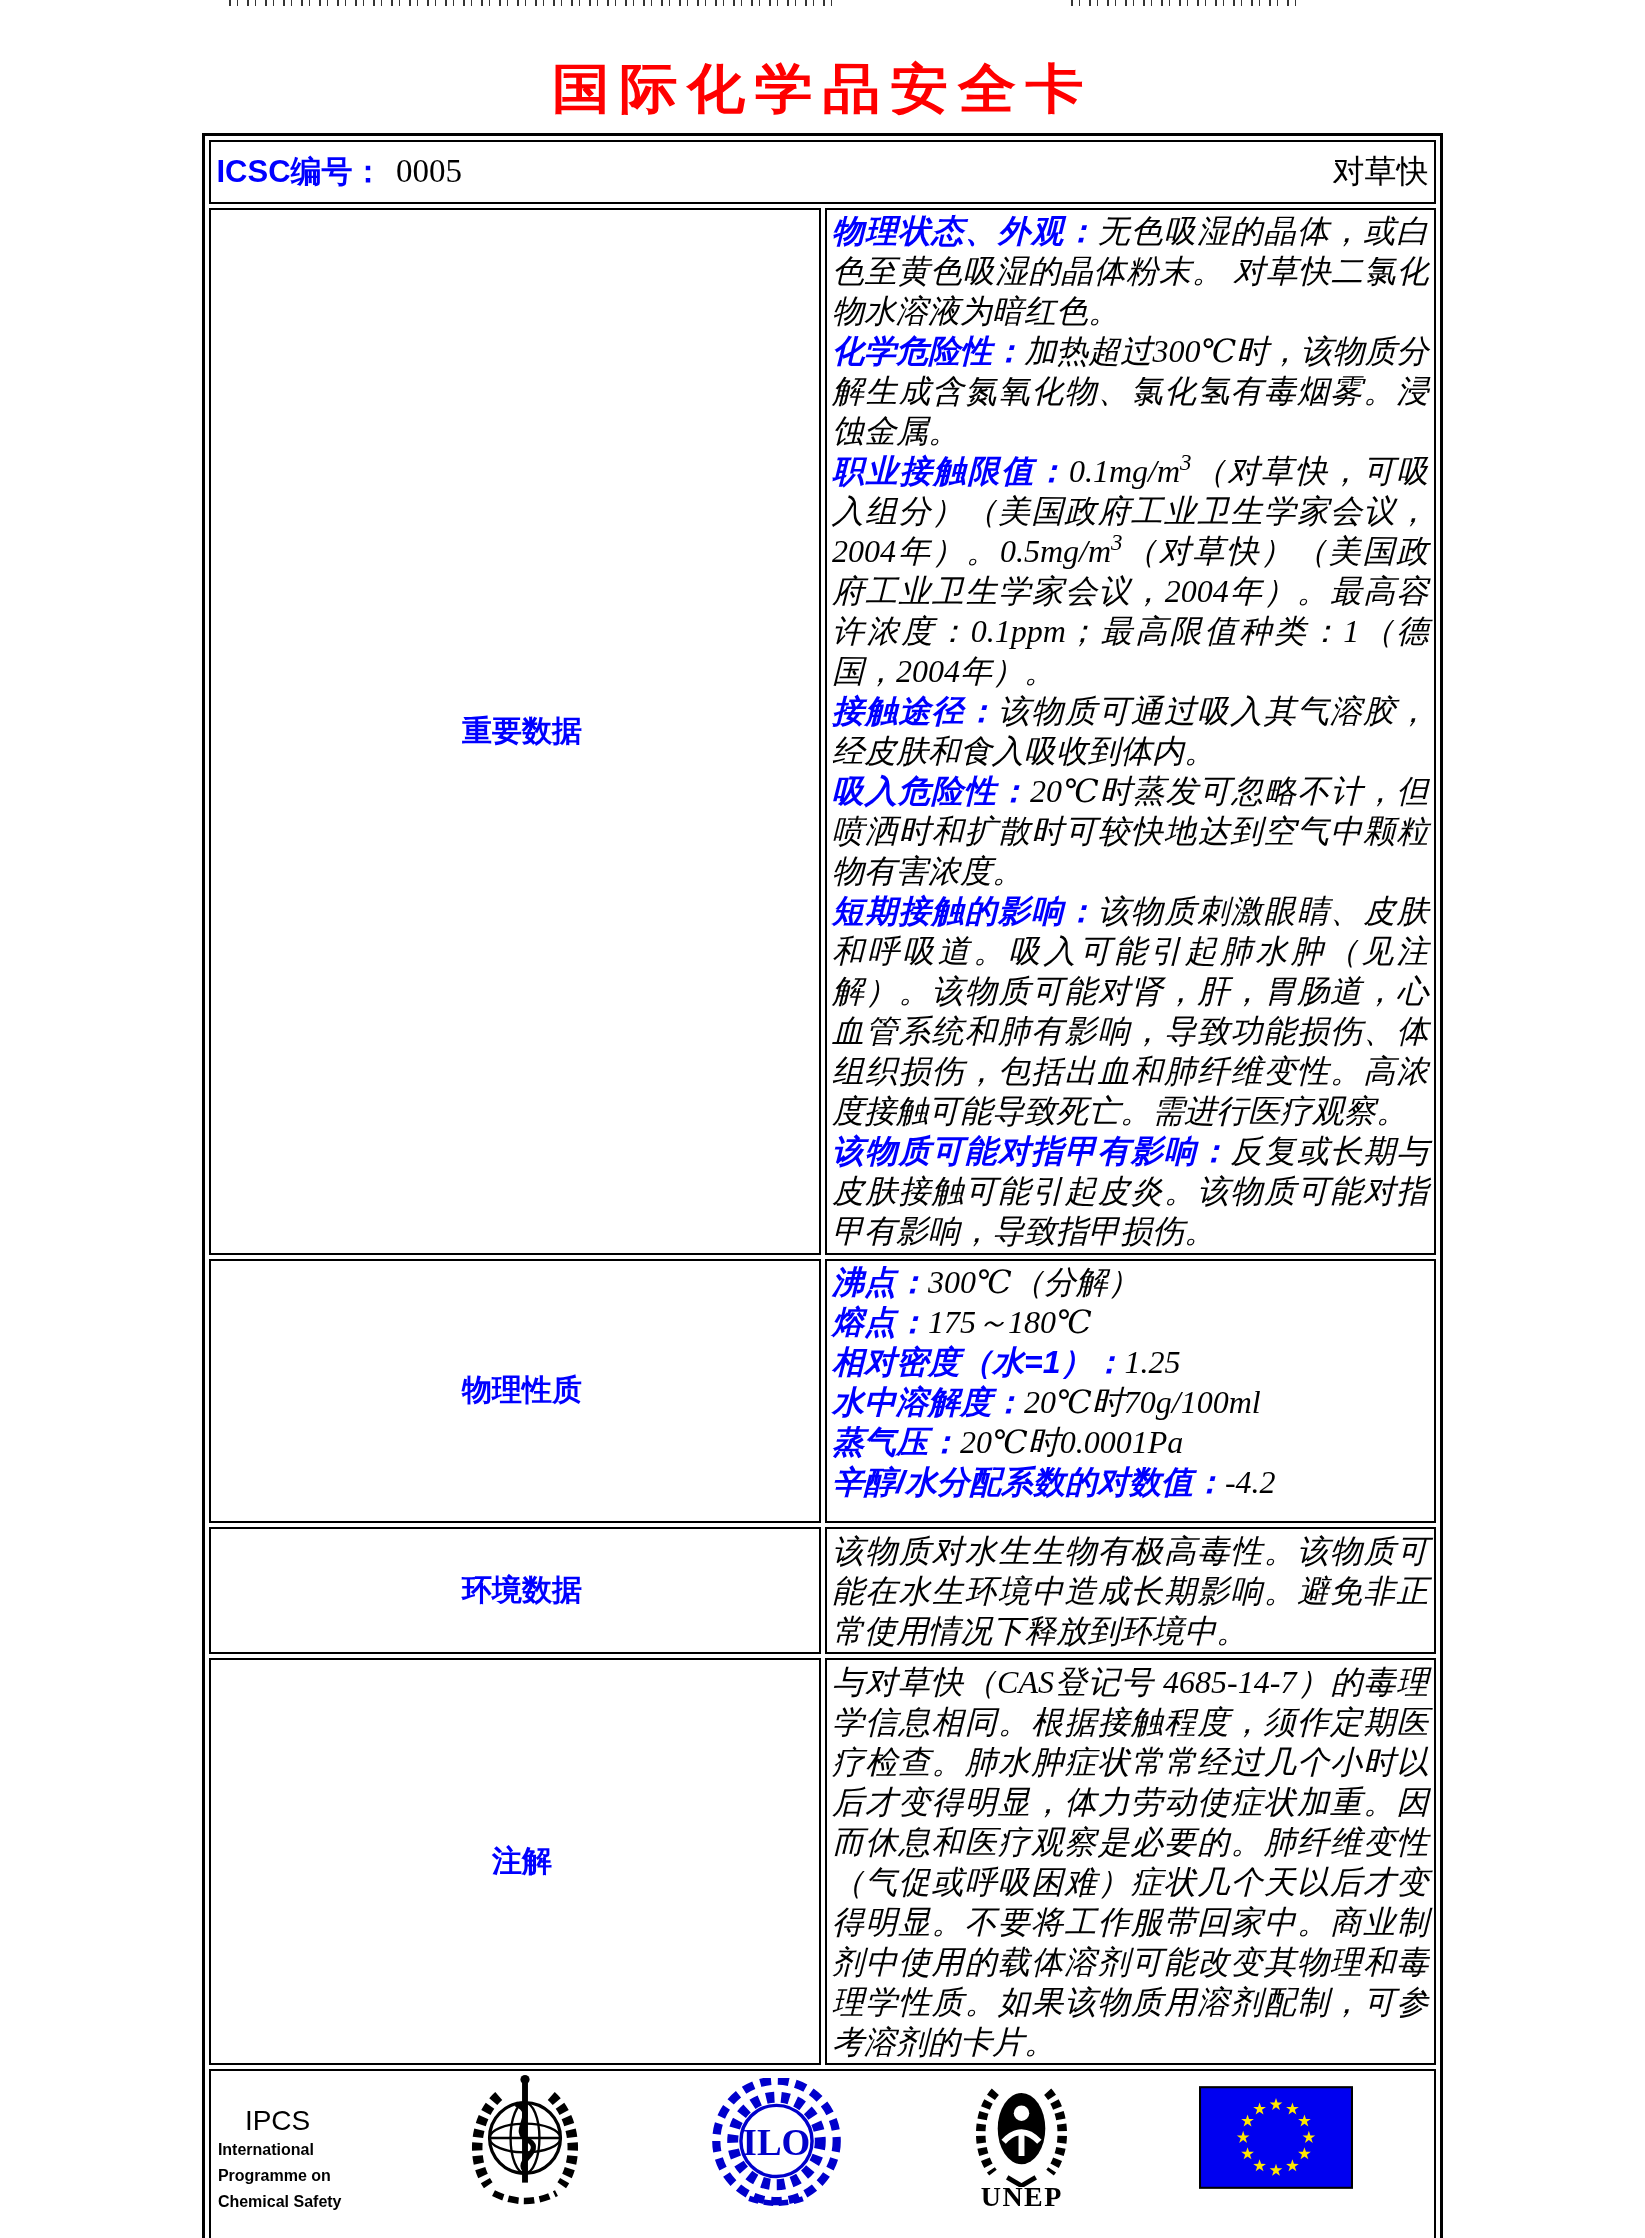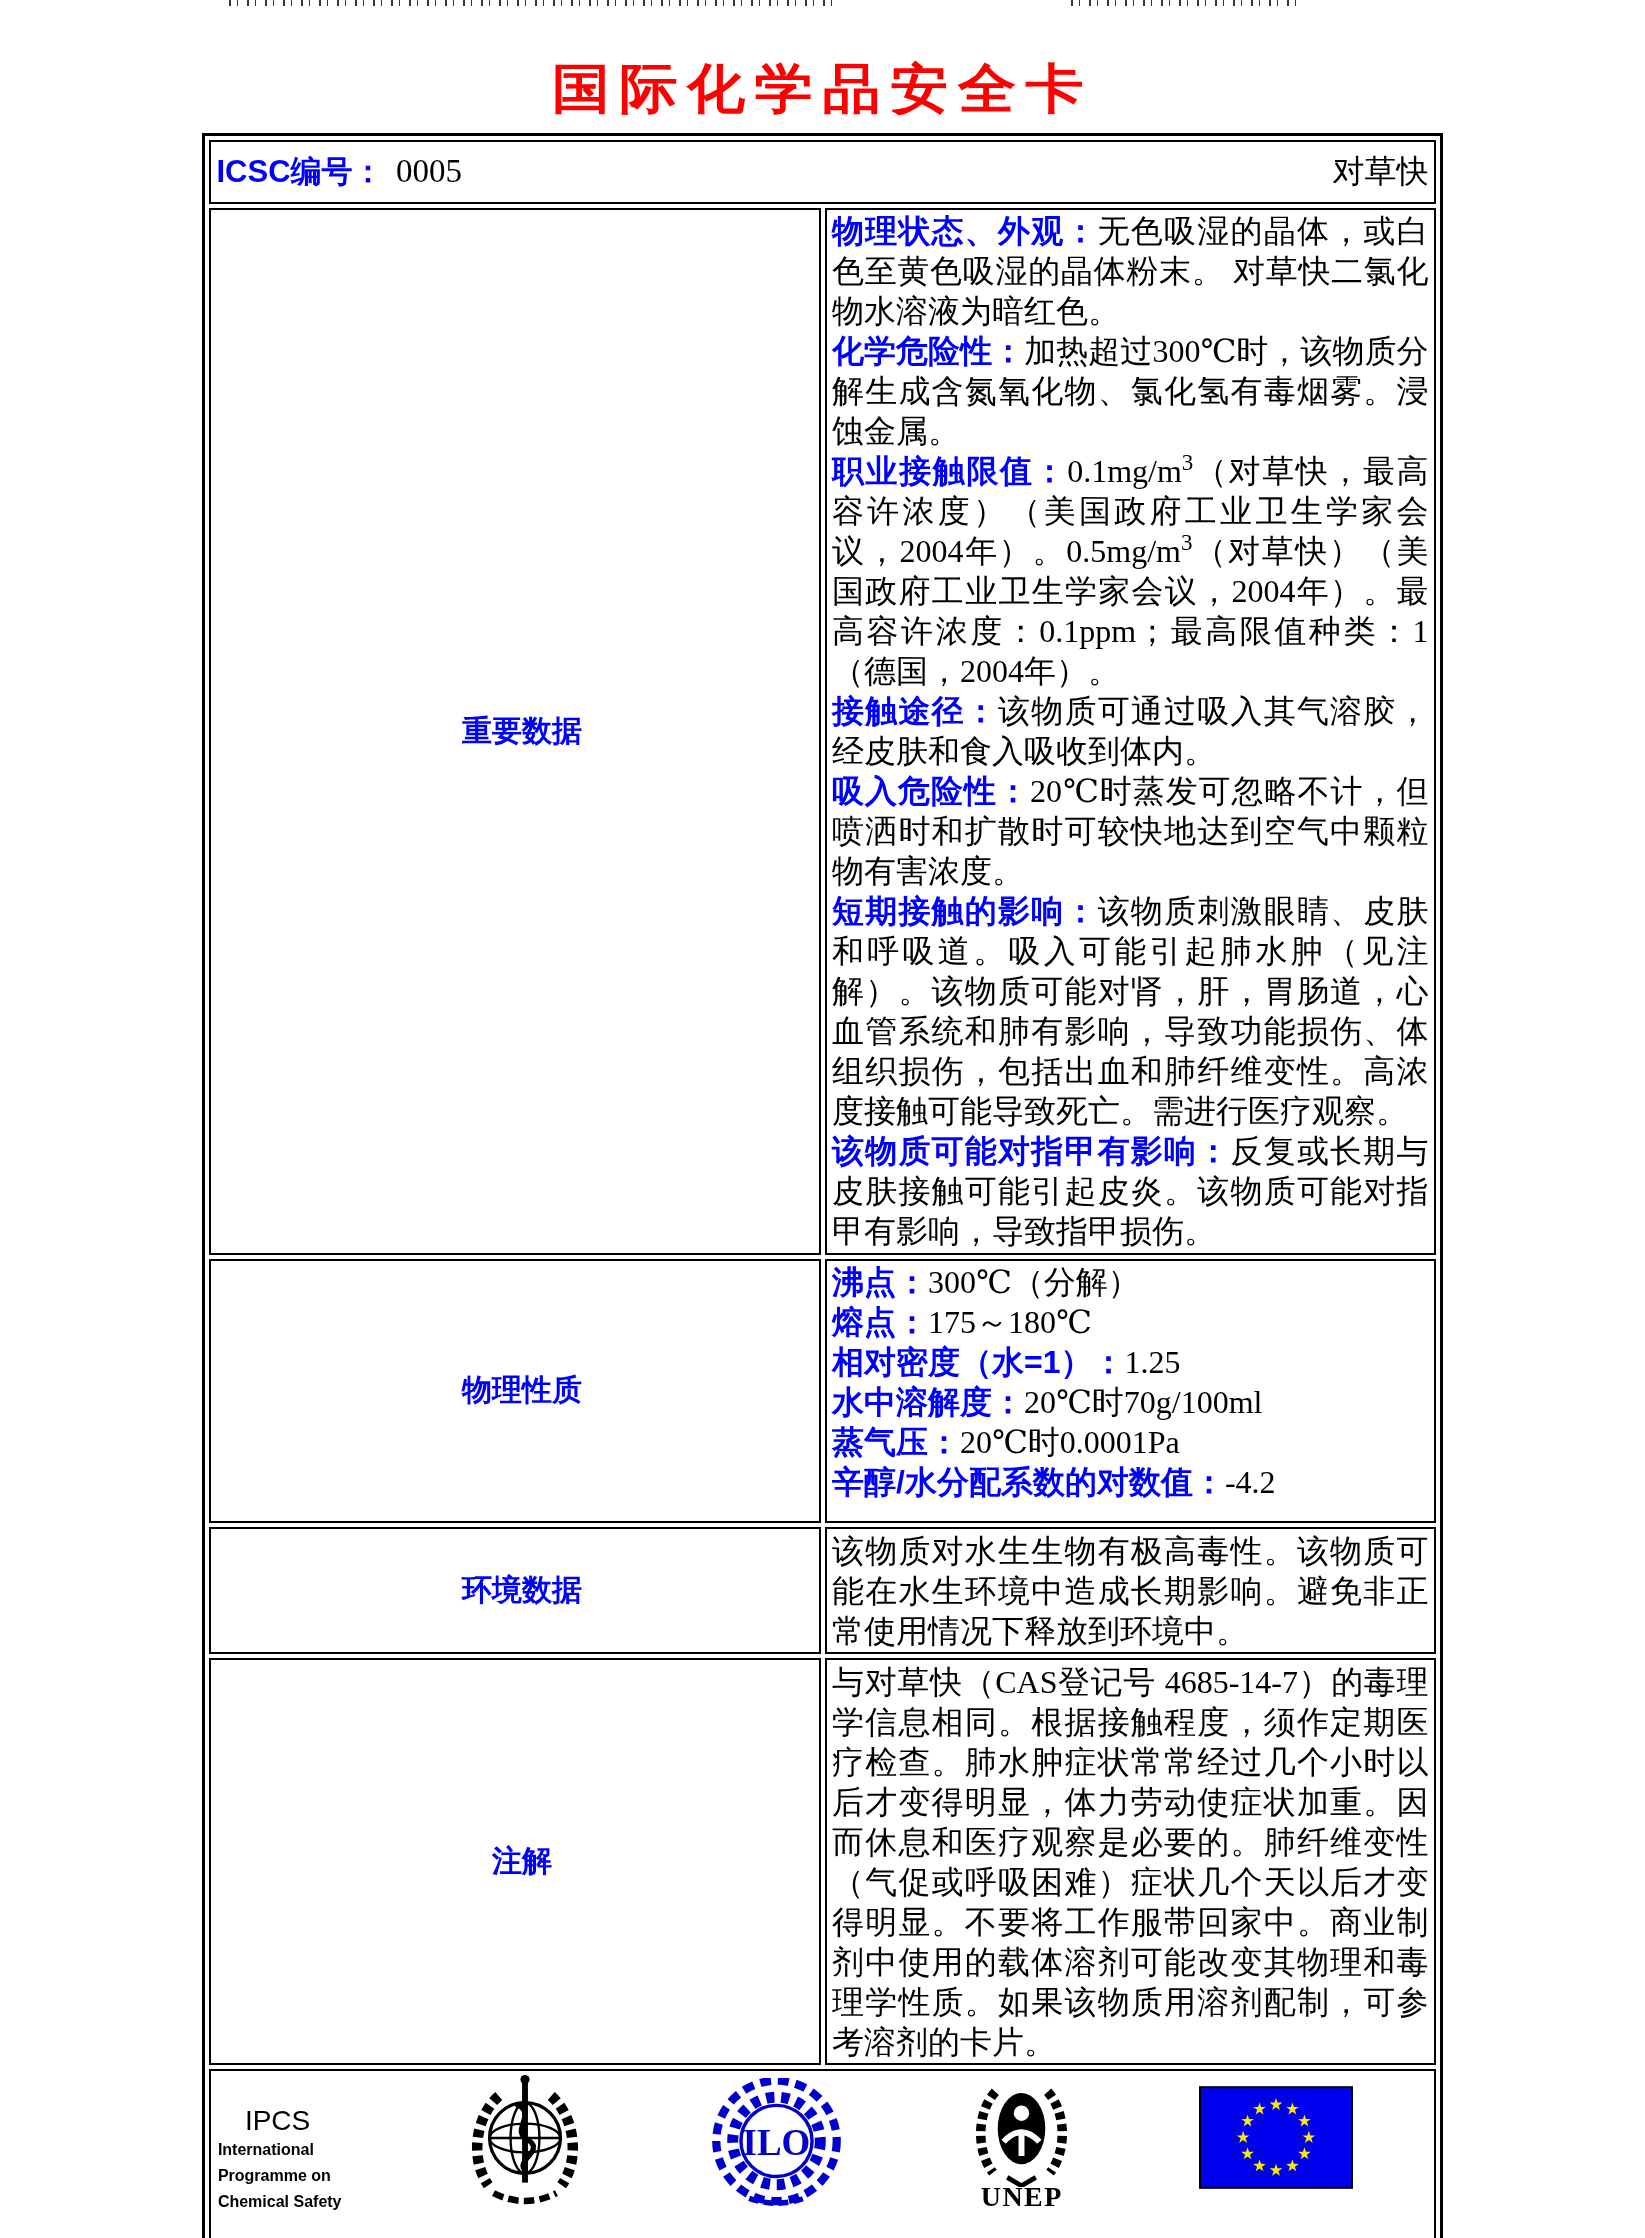--- a/index.html
+++ b/index.html
@@ -29,21 +29,21 @@
   td.cell{border:2.1px solid #000;padding:1.4px 5.5px;vertical-align:top;background:#fff;}
   td.label-cell{
     width:161px;text-align:center;vertical-align:middle;
     color:#0000ff;font-weight:bold;font-size:30px;
     font-family:"Liberation Sans","DejaVu Sans",sans-serif;
     padding-left:20px;
   }
   td.content-cell{
     font-size:32px;line-height:40px;text-align:justify;
   }
-  .para{margin:0;}
+  .para{margin:0;font-style:italic;}
   .lbl{
     color:#0000ff;font-weight:bold;
     font-family:"Liberation Sans","DejaVu Sans",sans-serif;
   }
   sup{font-size:23px;line-height:0;vertical-align:super;}
 
   
   .content-important{height:797px;}
   .content-physical{height:258px;margin-left:19px;}
   .content-additional{padding-top:4.2px;padding-bottom:4.2px;}
@@ -86,21 +86,21 @@
           <span class="hdr-name">对草快</span>
         </div>
       </td>
     </tr>
 
     <tr>
       <td class="cell label-cell">重要数据</td>
       <td class="cell content-cell content-important">
           <div class="para"><span class="lbl">物理状态、外观：</span><span>无色吸湿的晶体，或白色至黄色吸湿的晶体粉末。 对草快二氯化物水溶液为暗红色。</span></div>
           <div class="para"><span class="lbl">化学危险性：</span><span>加热超过300℃时，该物质分解生成含氮氧化物、氯化氢有毒烟雾。浸蚀金属。</span></div>
-          <div class="para"><span class="lbl">职业接触限值：</span><span>0.1mg/m</span><sup>3</sup><span>（对草快，最高容许浓度）（美国政府工业卫生学家会议，2004年）。0.5mg/m</span><sup>3</sup><span>（对草快）（美国政府工业卫生学家会议，2004年）。最高容许浓度：0.1ppm；最高限值种类：1（德国，2004年）。</span></div>
+          <div class="para"><span class="lbl">职业接触限值：</span><span>0.1mg/m</span><sup>3</sup><span>（对草快，可吸入组分）（美国政府工业卫生学家会议，2004年）。0.5mg/m</span><sup>3</sup><span>（对草快）（美国政府工业卫生学家会议，2004年）。最高容许浓度：0.1ppm；最高限值种类：1（德国，2004年）。</span></div>
           <div class="para"><span class="lbl">接触途径：</span><span>该物质可通过吸入其气溶胶，经皮肤和食入吸收到体内。</span></div>
           <div class="para"><span class="lbl">吸入危险性：</span><span>20℃时蒸发可忽略不计，但喷洒时和扩散时可较快地达到空气中颗粒物有害浓度。</span></div>
           <div class="para"><span class="lbl">短期接触的影响：</span><span>该物质刺激眼睛、皮肤和呼吸道。吸入可能引起肺水肿（见注解）。该物质可能对肾，肝，胃肠道，心血管系统和肺有影响，导致功能损伤、体组织损伤，包括出血和肺纤维变性。高浓度接触可能导致死亡。需进行医疗观察。</span></div>
           <div class="para"><span class="lbl">该物质可能对指甲有影响：</span><span>反复或长期与皮肤接触可能引起皮炎。该物质可能对指甲有影响，导致指甲损伤。</span></div>
         </td>
     </tr>
 
     <tr>
       <td class="cell label-cell">物理性质</td>
       <td class="cell content-cell content-physical">

